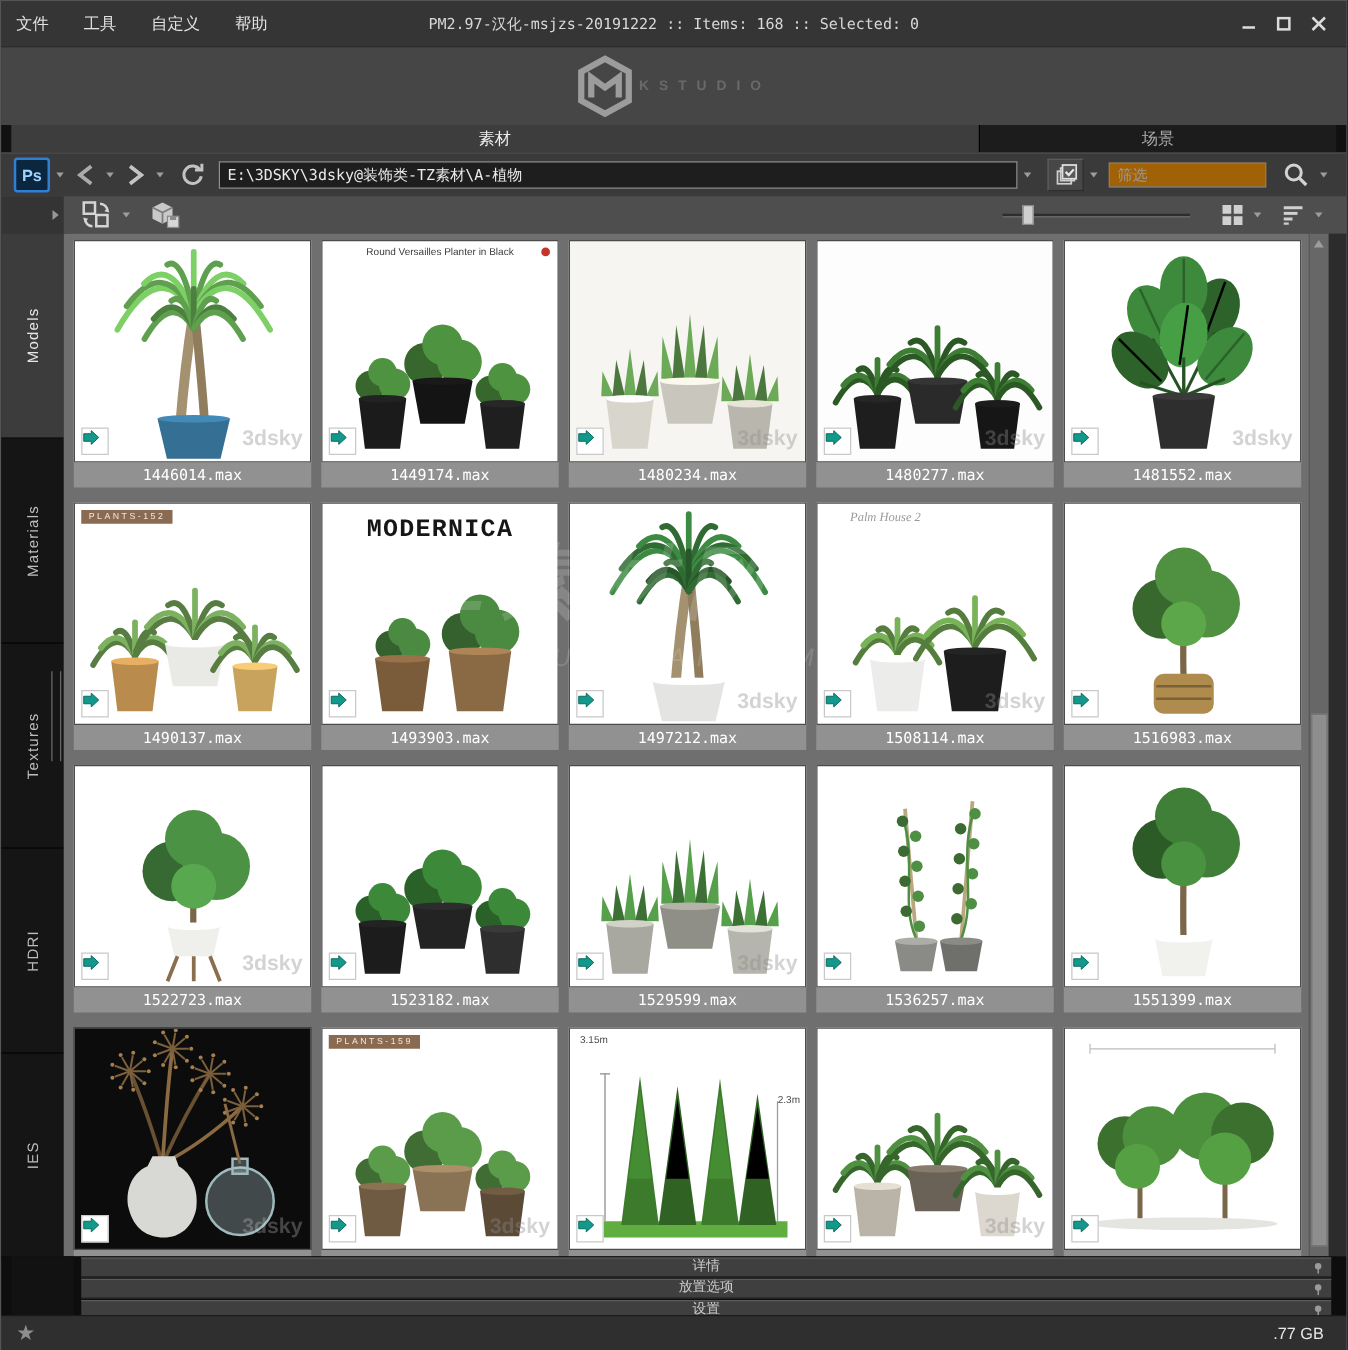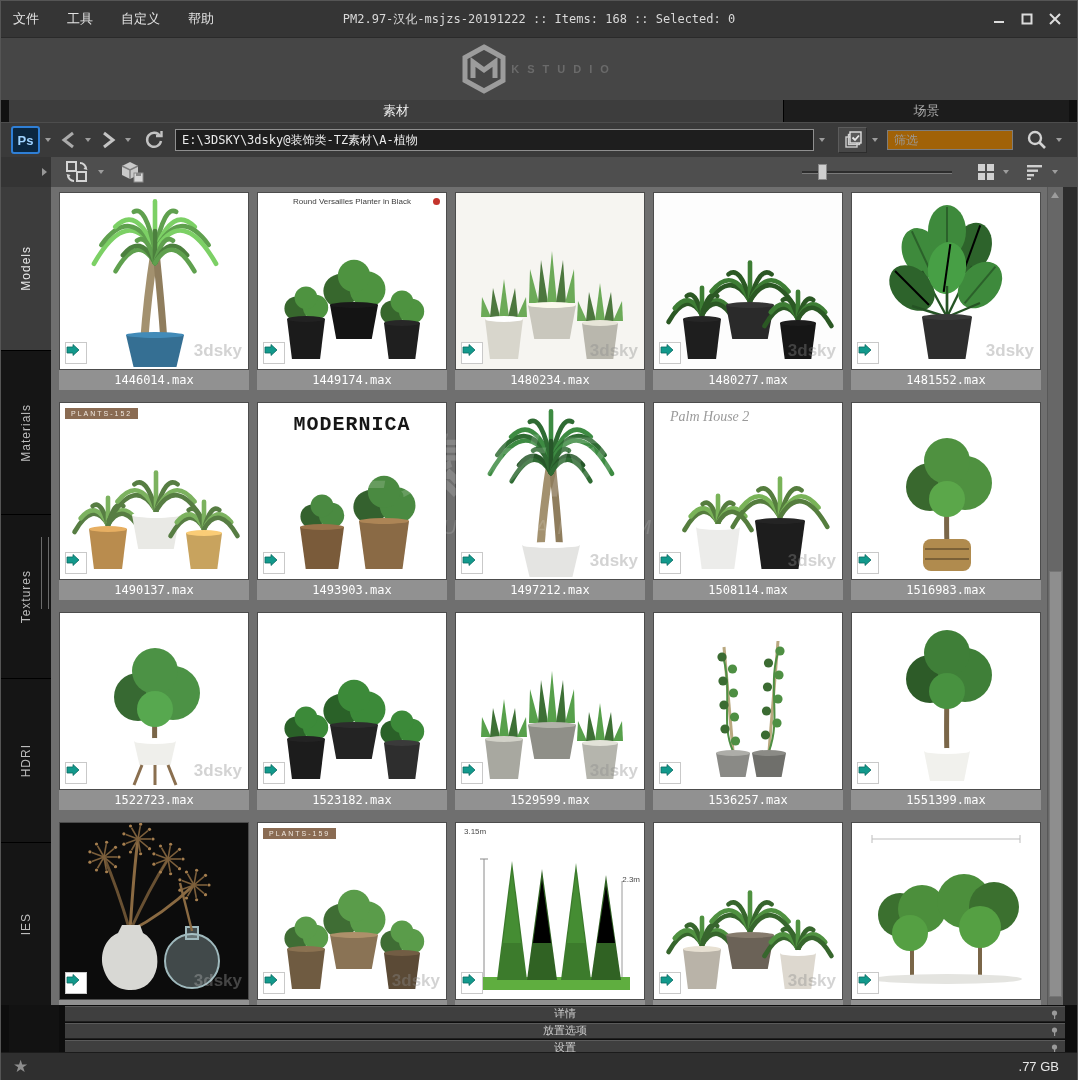--- a/index.html
+++ b/index.html
@@ -79,21 +79,21 @@
          font-size:12px;text-align:center;line-height:20px;overflow:hidden;}
   .badge{position:absolute;left:5px;bottom:5px;width:20px;height:20px;background:#fff;border:1px solid #c9c9c9;
          display:flex;align-items:center;justify-content:center;}
   .wm{position:absolute;right:6px;bottom:8px;font-size:17px;font-weight:700;color:rgba(140,140,140,0.38);pointer-events:none;}
   .thumb.dark .wm{color:rgba(220,220,220,0.28);}
   .tagtext{position:absolute;pointer-events:none;}
   .tag-caption{top:4px;left:0;right:0;text-align:center;font-size:8px;color:#3c3c3c;}
   .tag-plants{top:5px;left:5px;background:#8a6b52;color:#f0e8df;font-size:7px;letter-spacing:2px;padding:2px 6px;}
   .tag-poster{top:10px;left:0;right:0;text-align:center;font-family:Liberation Mono, monospace;
               font-weight:700;font-size:20px;letter-spacing:1px;color:#161616;}
-  .tag-script{top:6px;left:16px;font-family:"Liberation Serif",serif;font-style:italic;font-size:14px;color:#9a9a9a;}
+  .tag-script{top:6px;left:26px;font-family:"Liberation Serif",serif;font-style:italic;font-size:10px;color:#9a9a9a;}
   .reddot{position:absolute;top:5px;right:6px;width:7px;height:7px;border-radius:50%;background:#c4342c;}
   .dim{position:absolute;font-size:8px;color:#4a4a4a;}
   .dim.a{top:4px;left:8px;} .dim.b{top:52px;right:4px;}
 
   .bigwm{position:absolute;left:300px;top:236px;pointer-events:none;z-index:3;color:rgba(255,255,255,0.16);font-style:italic;}
   .bigwm .cn{font-size:64px;font-weight:800;letter-spacing:10px;}
   .bigwm .en{display:block;font-size:20px;letter-spacing:9px;color:rgba(255,255,255,0.15);margin-top:6px;margin-left:120px;}
 
   .scrollbar{position:absolute;right:14px;top:0;width:16px;height:100%;background:#676767;border-left:1px solid #585858;box-sizing:border-box;}
   .sb-up{position:absolute;top:5px;left:3px;width:0;height:0;border-left:4px solid transparent;border-right:4px solid transparent;

